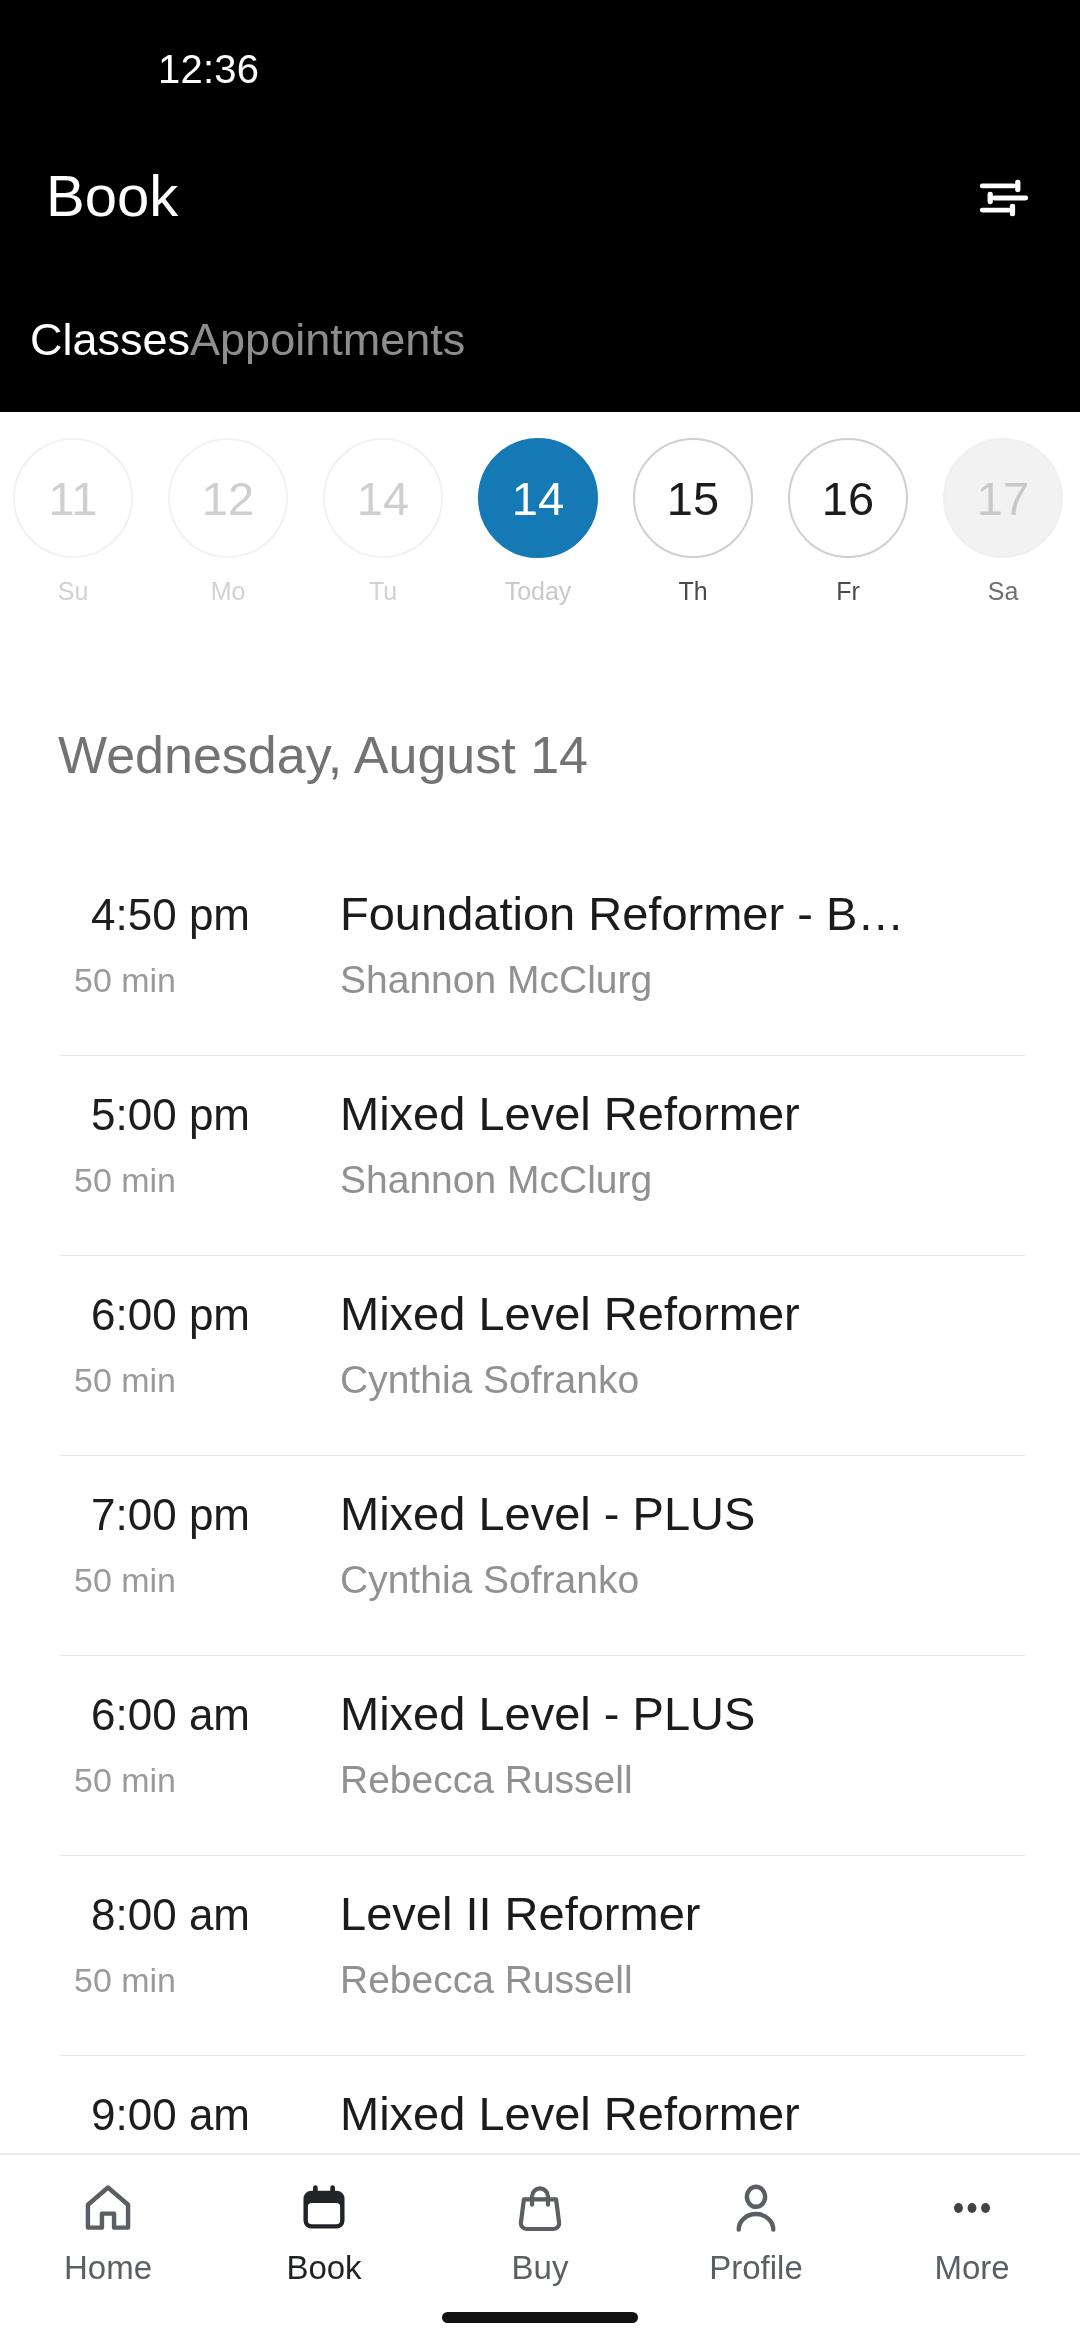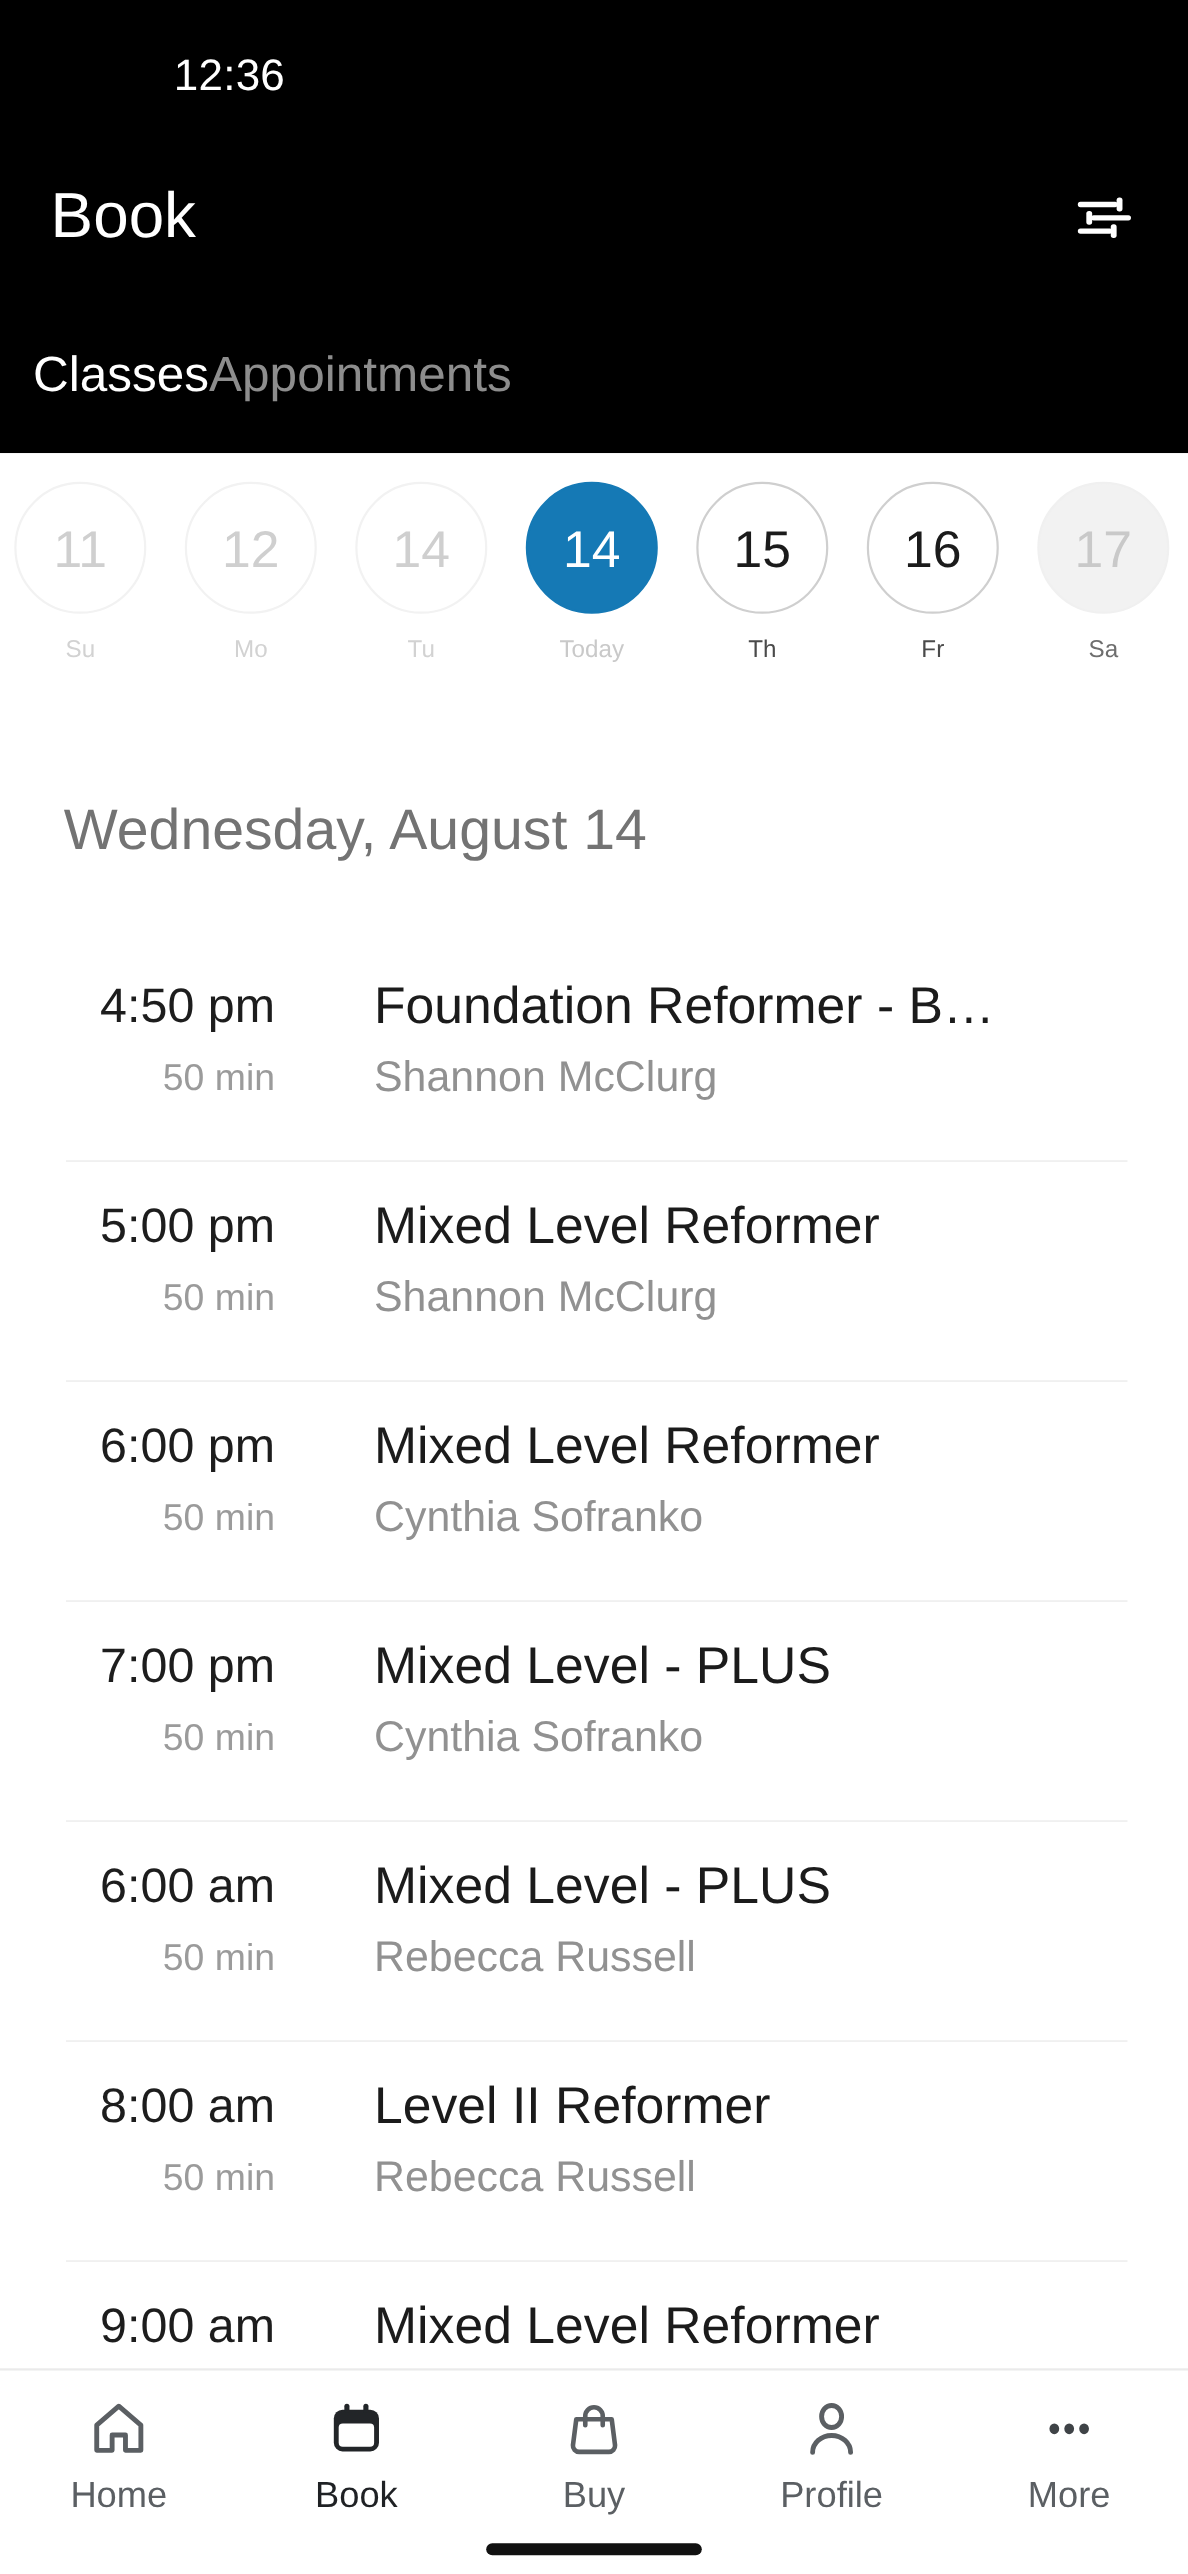--- a/index.html
+++ b/index.html
@@ -54,21 +54,21 @@
   .day {
     position:absolute; top:26px; width:154px; height:200px;
     display:flex; flex-direction:column; align-items:center;
   }
   .day-circle {
     width:120px; height:120px; border-radius:60px;
     display:flex; align-items:center; justify-content:center;
     font-size:47px; line-height:1;
   }
   .day-label {
-    margin-top:21px; font-size:22px; line-height:1;
+    margin-top:21px; font-size:25px; line-height:1;
   }
   
   .day.past .day-circle {
     border:2px solid #f2f2f2; background:#ffffff; color:#cfcfcf;
   }
   .day.past .day-label { color:#d2d2d2; }
   
   .day.selected .day-circle {
     background:#1579b5; color:#ffffff; border:2px solid #1579b5;
   }
@@ -102,21 +102,21 @@
     content:""; position:absolute; top:0; left:60px;
     width:965px; height:1px; background:#e6e6e6;
   }
   .row-time {
     position:absolute; left:0; top:34px; width:250px;
     text-align:right;
     font-size:44px; line-height:52px; color:#1d1d1d;
   }
   .row-dur {
     position:absolute; left:0; top:104px; width:250px;
-    text-align:right;
+    text-align:center;
     font-size:34px; line-height:42px; color:#9b9b9b;
   }
   .row-name {
     position:absolute; left:340px; top:30px; width:690px;
     font-size:47px; line-height:58px; color:#1b1b1b;
     white-space:nowrap; overflow:hidden;
   }
   .row-staff {
     position:absolute; left:340px; top:100px; width:690px;
     font-size:39px; line-height:50px; color:#919191;

